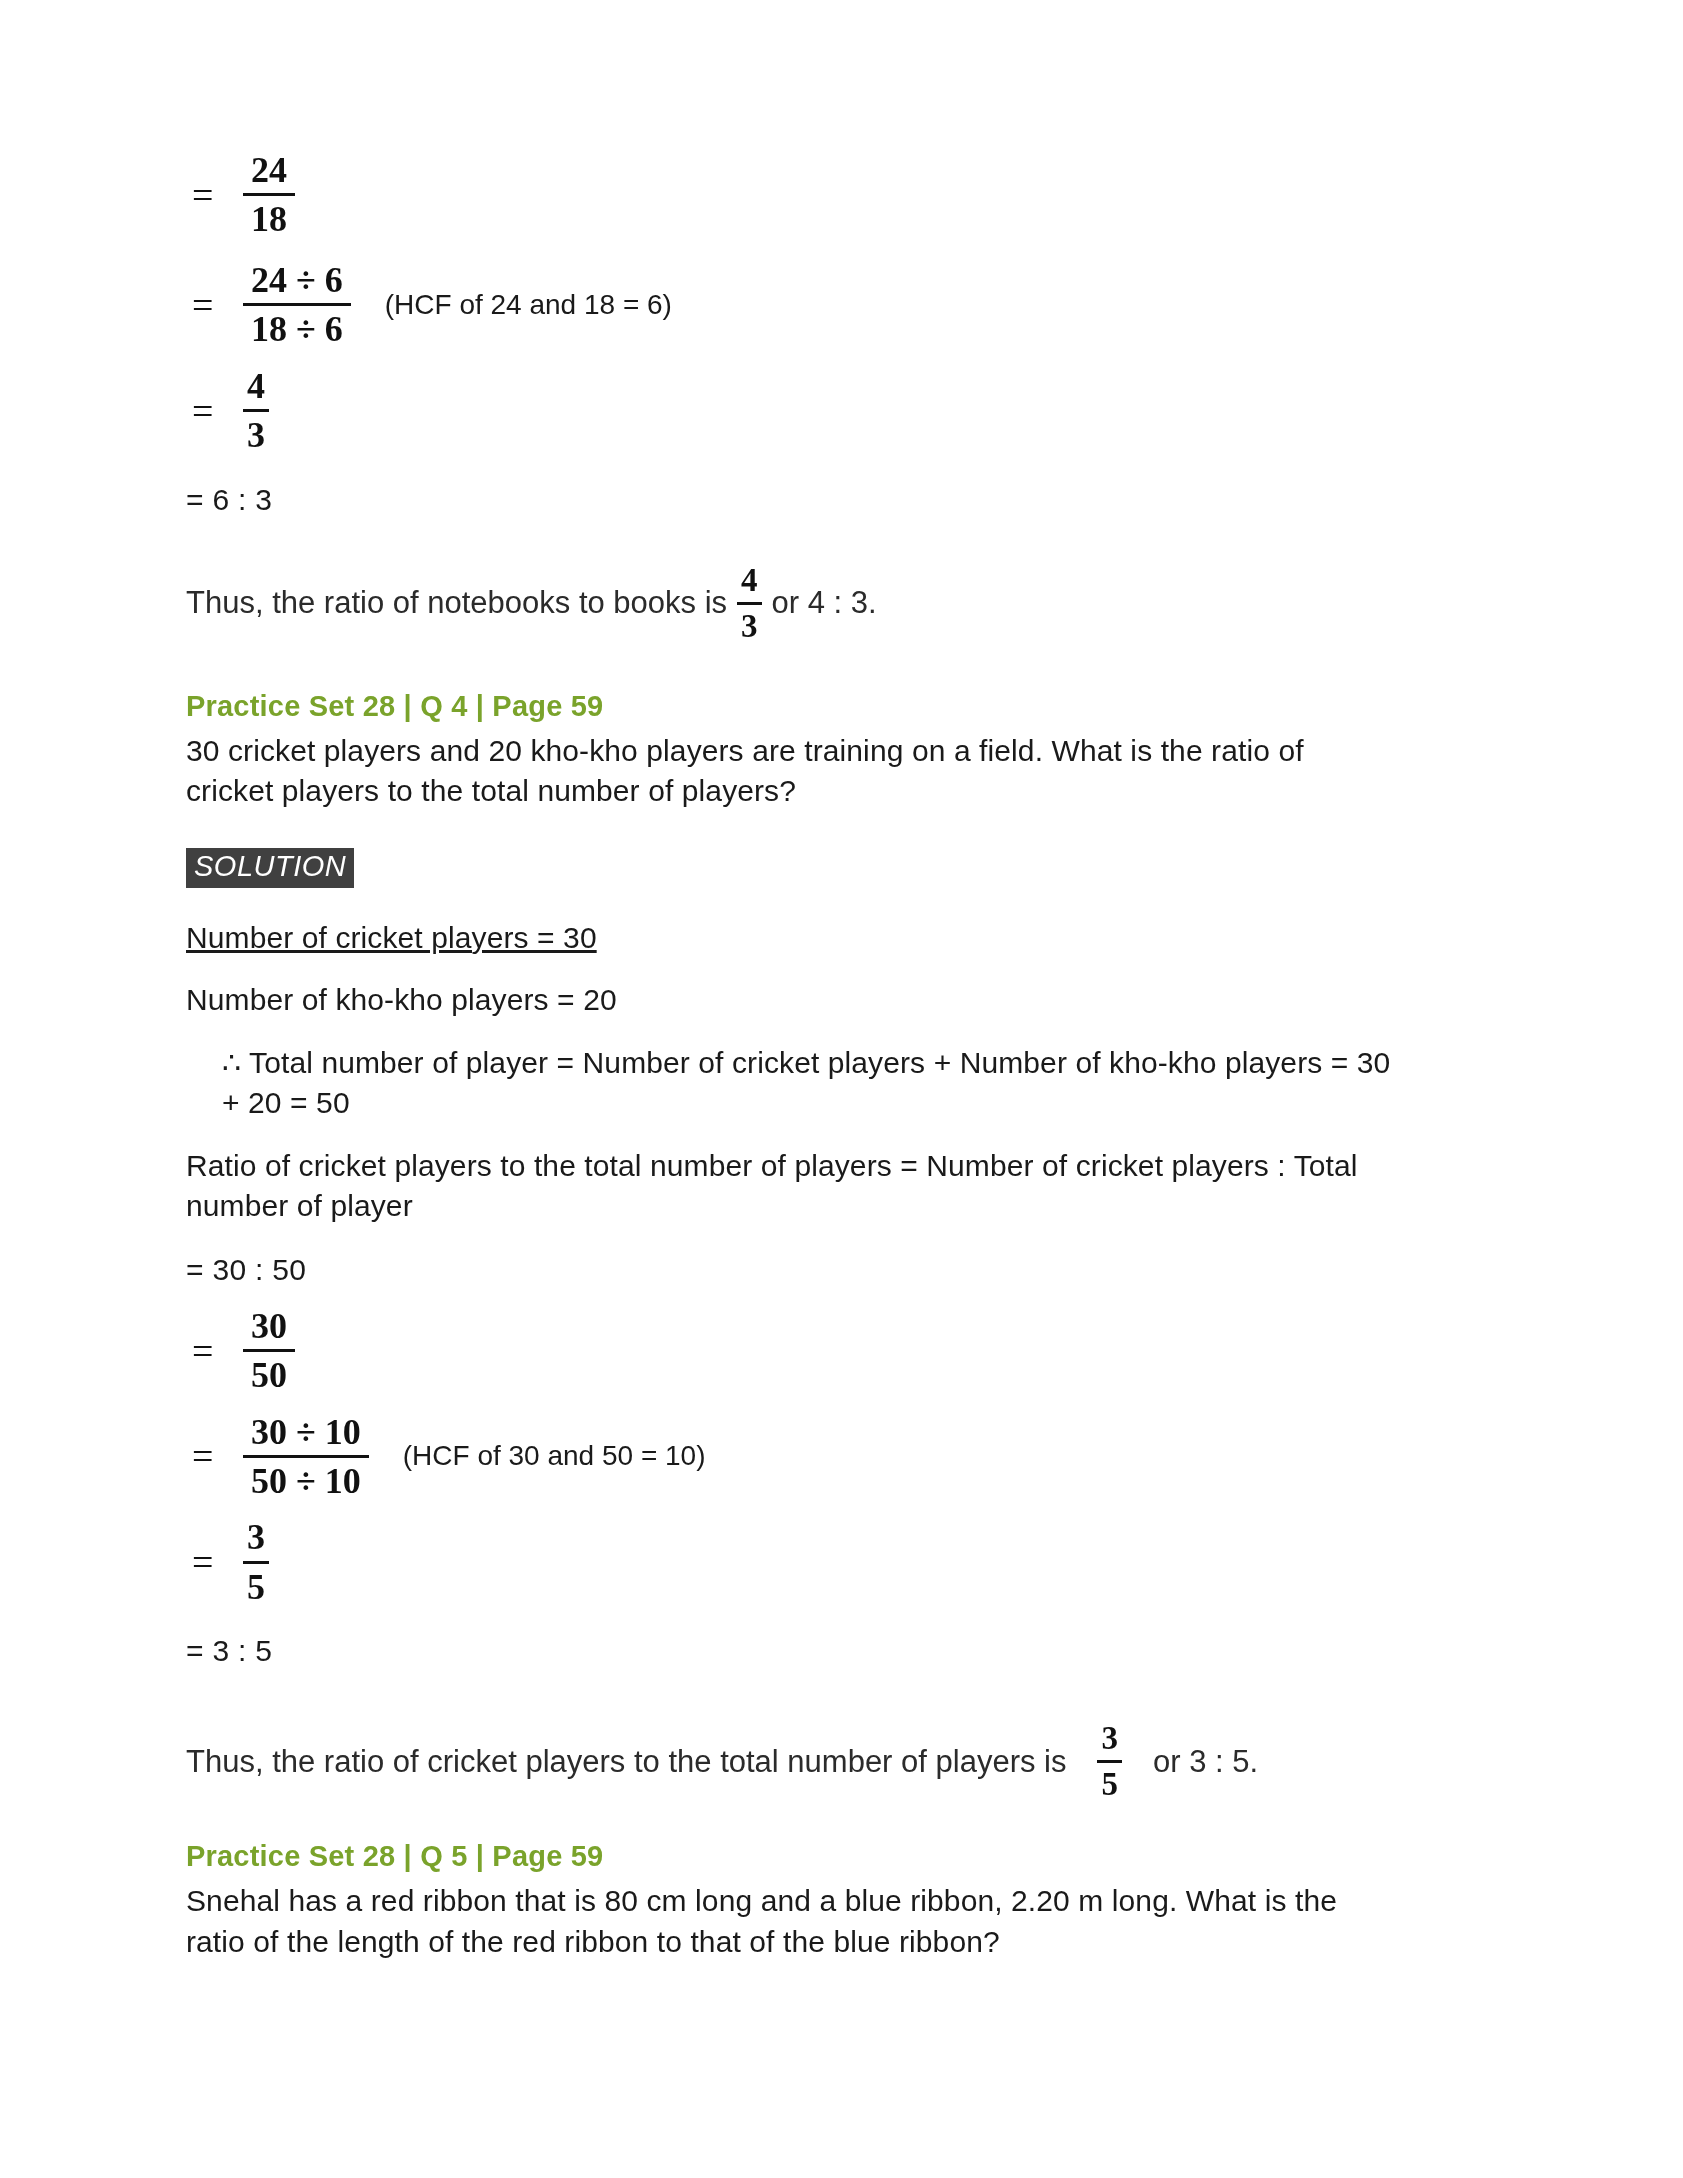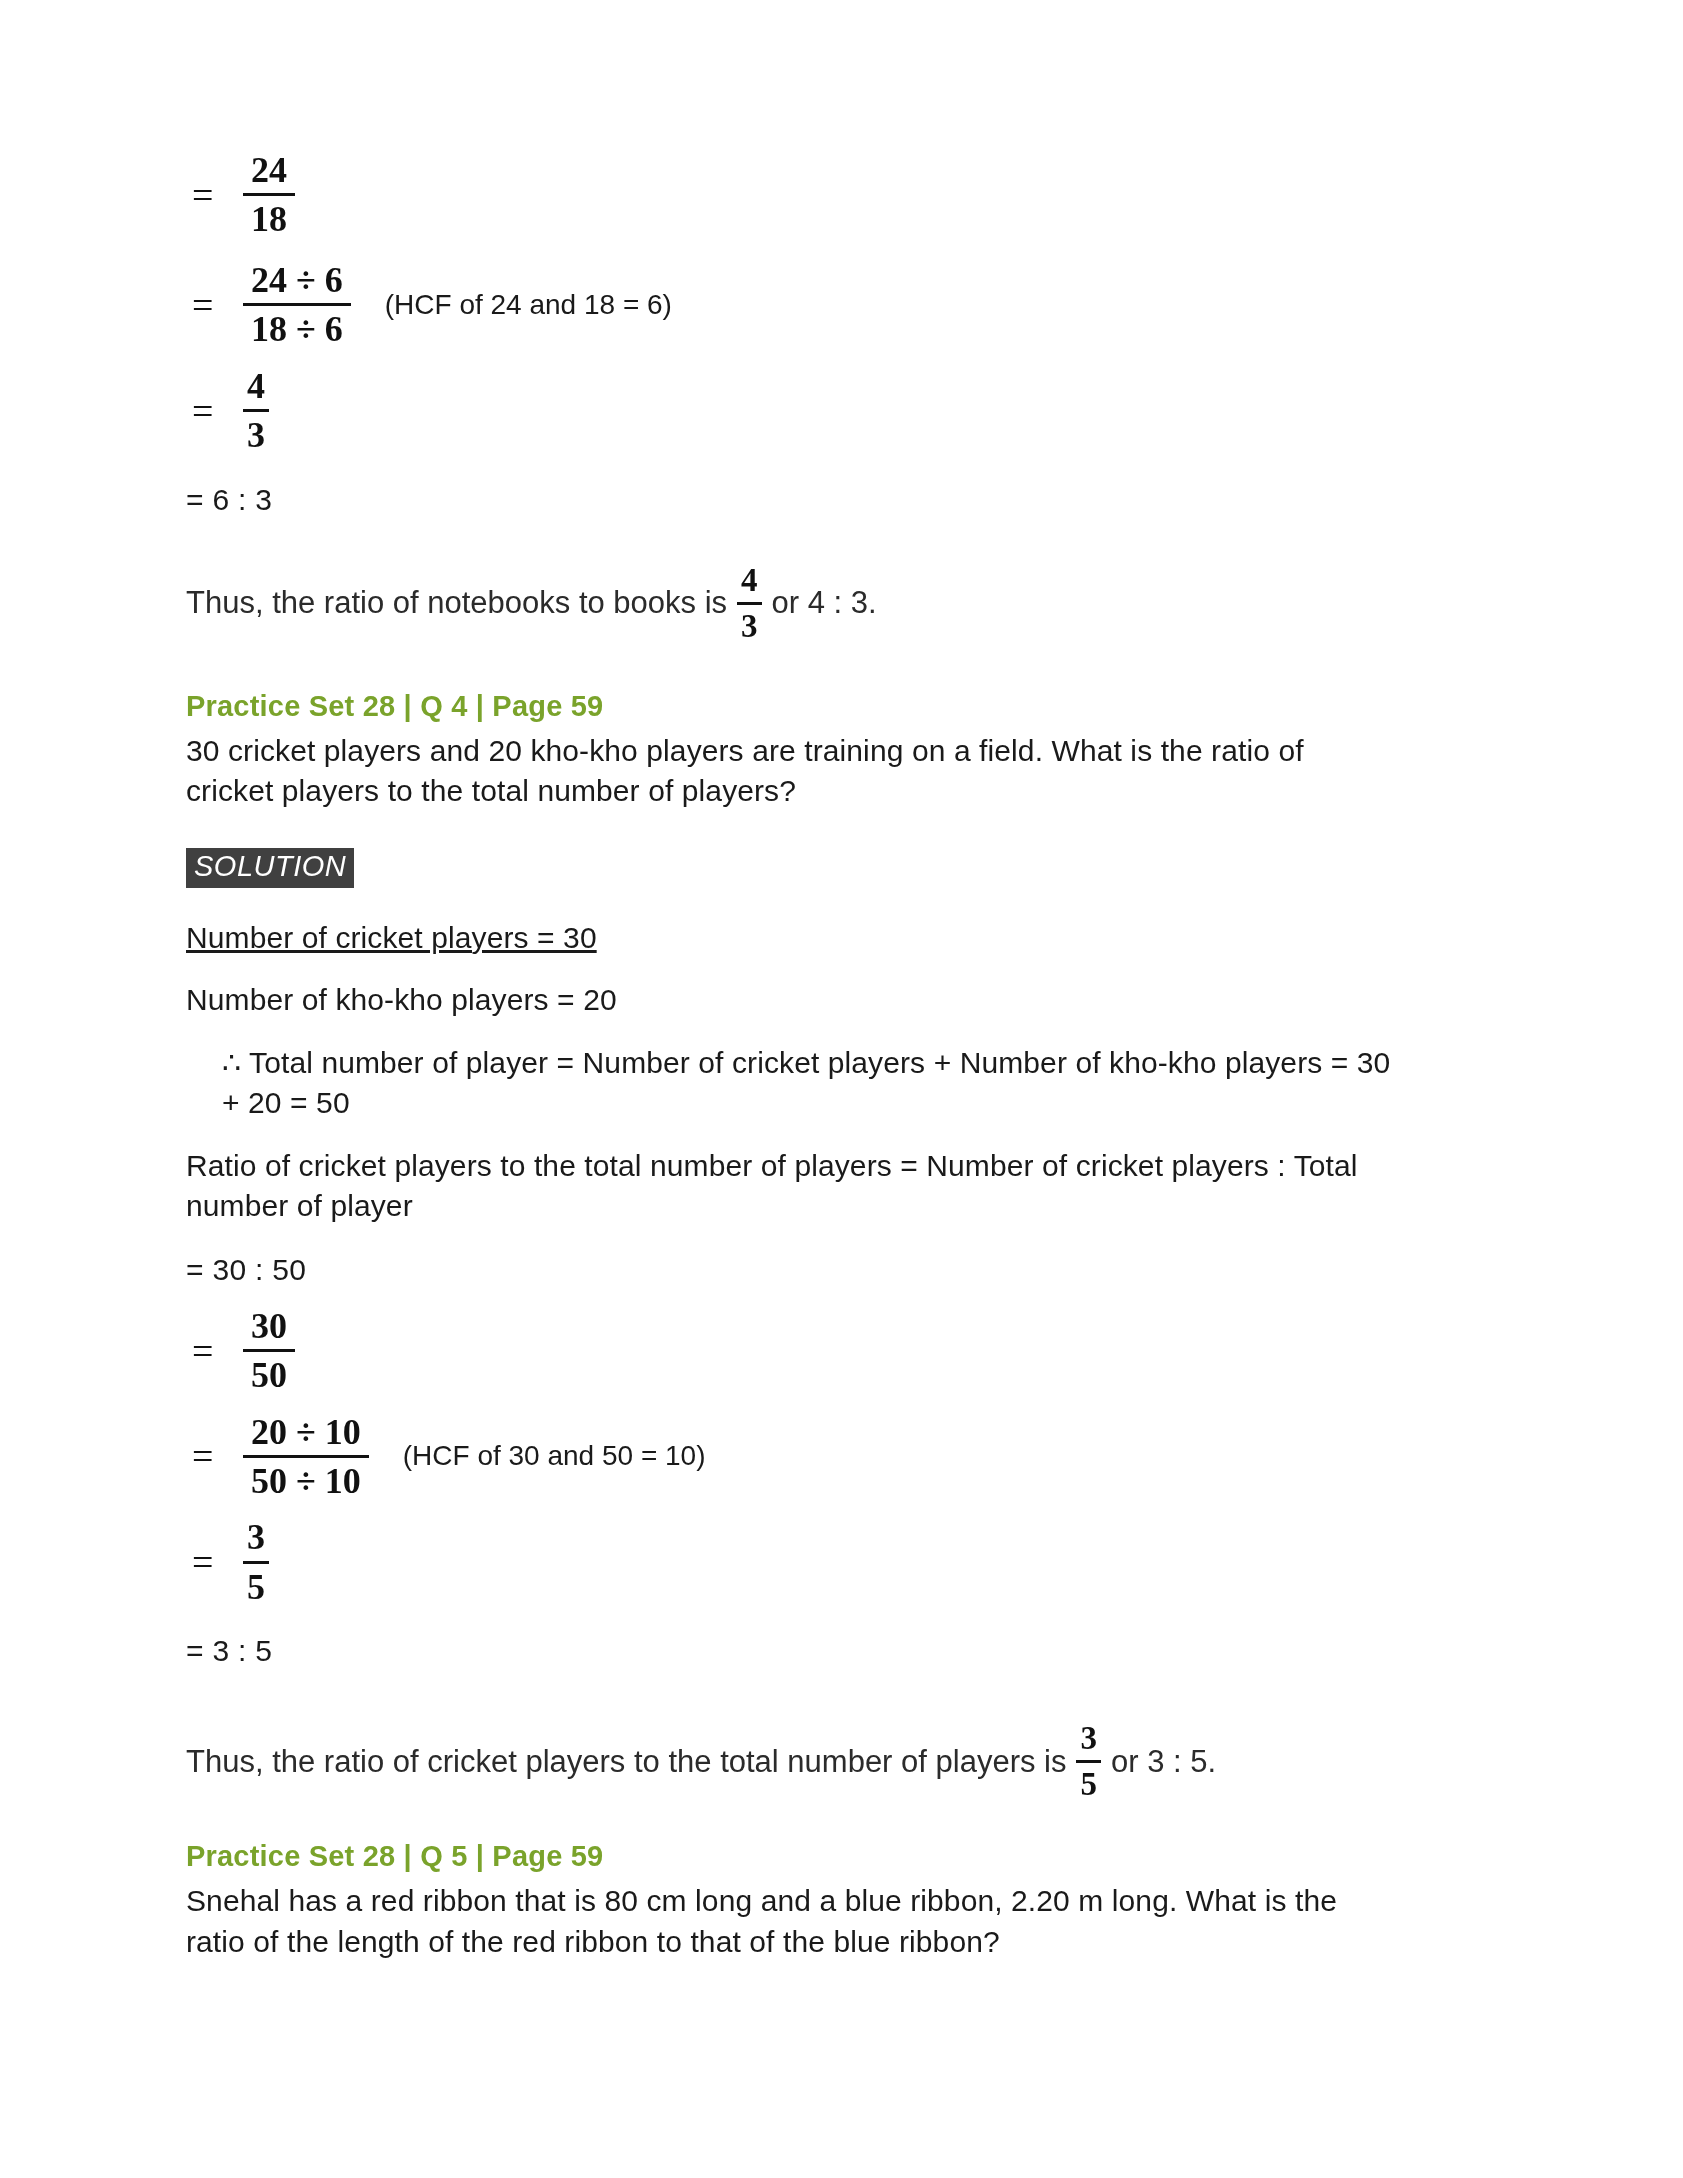--- a/index.html
+++ b/index.html
@@ -131,21 +131,21 @@
 
   
   .mt-8  { margin-top: 8px; }
   .mt-14 { margin-top: 14px; }
   .mt-18 { margin-top: 18px; }
   .mt-22 { margin-top: 22px; }
   .mt-26 { margin-top: 26px; }
   .mt-30 { margin-top: 30px; text-decoration: underline; }
   .mt-36 { margin-top: 36px; }
   .mt-44 { margin-top: 44px; }
-  .mt-52 { margin-top: 51px; }
+  .mt-52 { margin-top: 51px; gap: 21px; }
 
   .indent-eq { padding-left: 6px; }
 </style>
 </head>
 <body>
 
 <div class="page">
   <div class="content">
 
     <div class="eq-row indent-eq">
@@ -203,21 +203,21 @@
       <span class="eq-equals">=</span>
       <span class="frac">
         <span class="num">30</span>
         <span class="den">50</span>
       </span>
     </div>
 
     <div class="eq-row indent-eq mt-14">
       <span class="eq-equals">=</span>
       <span class="frac">
-        <span class="num">20 ÷ 10</span>
+        <span class="num">30 ÷ 10</span>
         <span class="den">50 ÷ 10</span>
       </span>
       <span class="eq-note">(HCF of 30 and 50 = 10)</span>
     </div>
 
     <div class="eq-row indent-eq mt-14">
       <span class="eq-equals">=</span>
       <span class="frac narrow">
         <span class="num">3</span>
         <span class="den">5</span>

